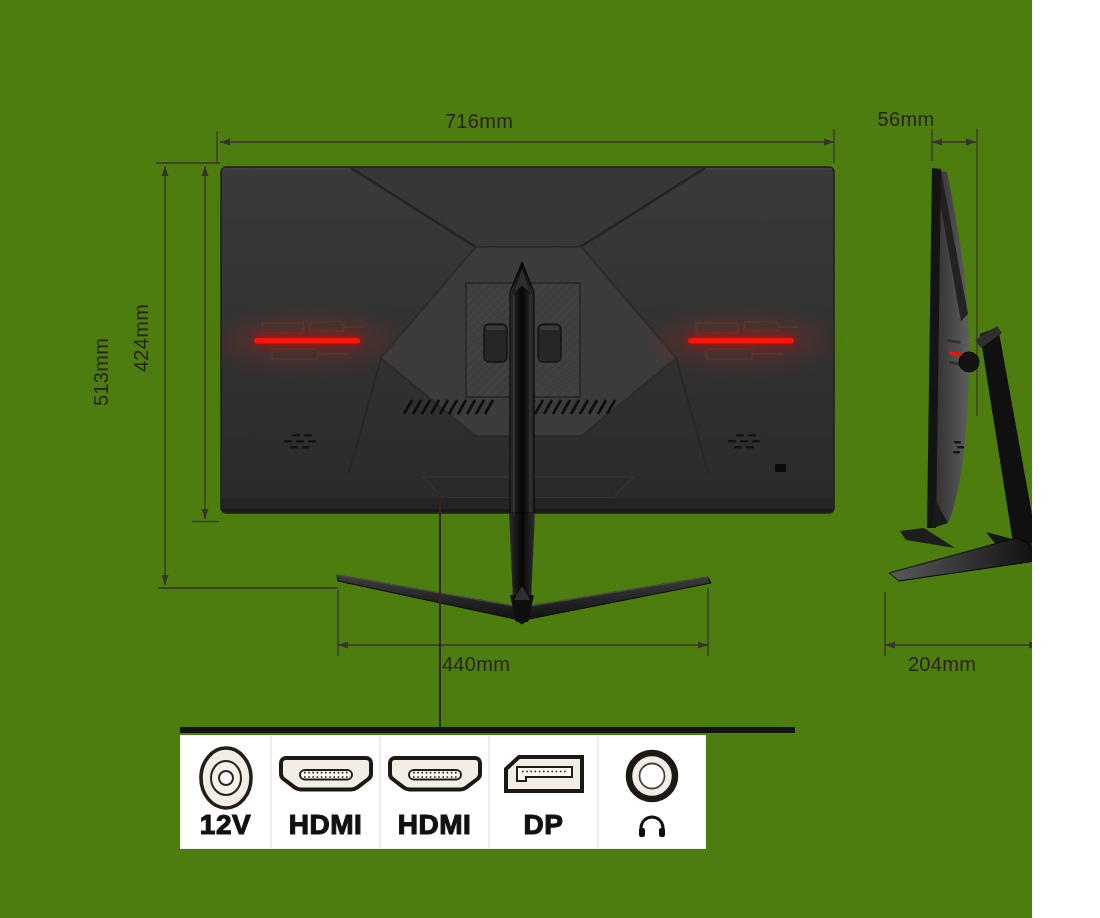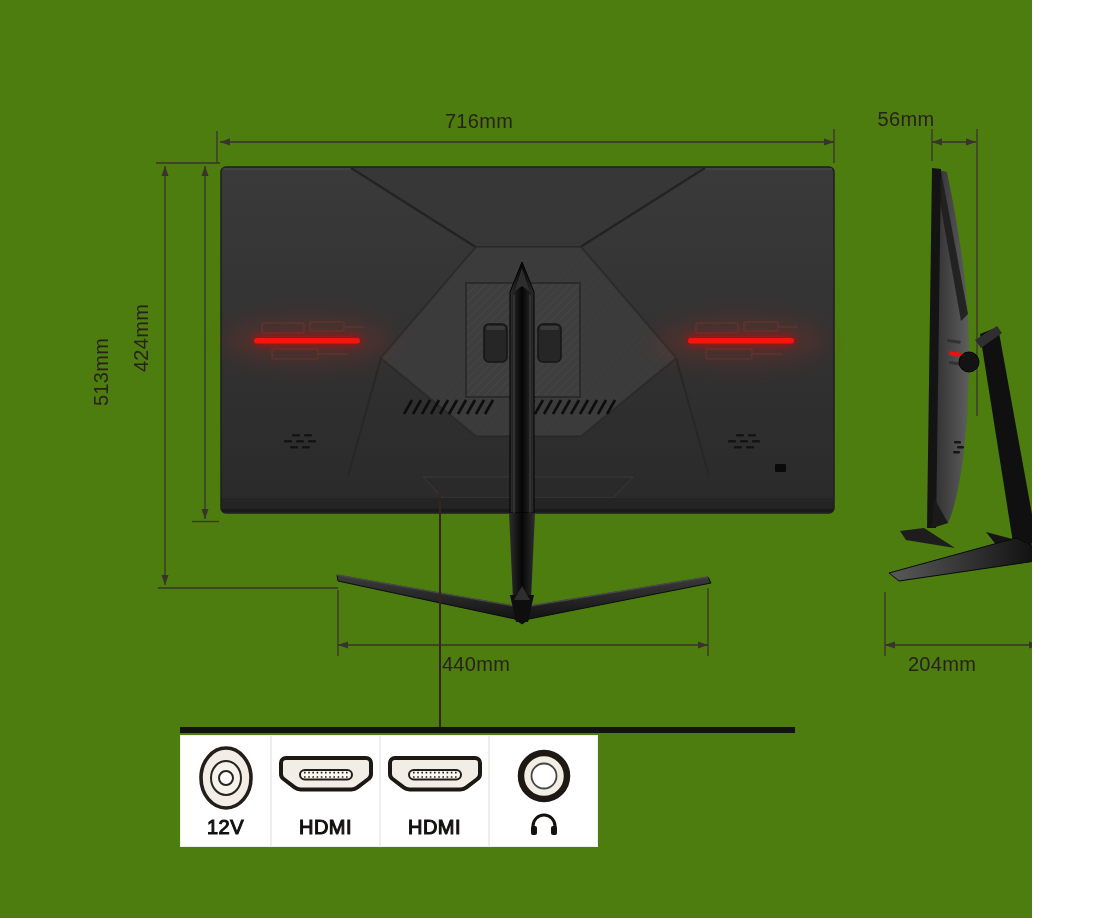--- a/index.html
+++ b/index.html
@@ -10,21 +10,21 @@
              white-space:nowrap;letter-spacing:0.3px;}
   .dim-label.vert{transform:translate(-50%,-50%) rotate(-90deg);}
   
   #ports-bar{position:absolute;left:180px;top:727px;width:615px;height:6px;background:#131313;}
   #ports-strip{position:absolute;left:180px;top:735px;width:615px;height:106px;
                display:grid;grid-template-columns:91px 109px 109px 109px 108px 89px;}
   .port-cell{background:#ffffff;box-shadow:inset 0 0 0 1px #f0eeec;
              display:flex;flex-direction:column;align-items:center;
              justify-content:space-between;padding:10px 0 10px;}
   .port-icon-slot{flex:0 0 auto;display:flex;align-items:center;justify-content:center;height:66px;}
-  .port-label{font-size:20px;font-weight:normal;color:#131010;letter-spacing:0.5px;
+  .port-label{font-size:28px;font-weight:bold;color:#131010;letter-spacing:0.5px;
               -webkit-text-stroke:1.1px #131010;line-height:1;}
 </style>
 </head>
 <body>
 
 <div id="stage">
 
   <svg width="1100" height="918" viewBox="0 0 1100 918">
     <defs>
       <linearGradient id="bodyGrad" x1="0" y1="0" x2="0" y2="1">
@@ -268,20 +268,30 @@
         <svg width="98" height="66" viewBox="0 0 98 66">
           <path d="M9,13 h80 c2.8,0 5,2.2 5,5 v11 c0,2 -1,3.8 -2.6,5 l-11,8.4 c-1.7,1.3 -3.8,2 -6,2 H23.6 c-2.2,0 -4.3,-0.7 -6,-2 l-11,-8.4 C5,32.8 4,31 4,29 V18 c0,-2.8 2.2,-5 5,-5 z" fill="#f2eee6" stroke="#1d1814" stroke-width="4"></path>
           <rect x="23" y="25" width="52" height="9.5" rx="4.7" fill="#faf7f1" stroke="#241e1a" stroke-width="2"></rect>
           <line x1="27" y1="27.6" x2="71" y2="27.6" stroke="#241e1a" stroke-width="1.6" stroke-dasharray="1.6 2.6"></line>
           <line x1="27" y1="32" x2="71" y2="32" stroke="#241e1a" stroke-width="1.6" stroke-dasharray="1.6 2.6"></line>
         </svg>
       </span>
       <span class="port-label">HDMI</span>
     </div>
 
+    <div class="port-cell">
+      <span class="port-icon-slot">
+        <svg width="96" height="66" viewBox="0 0 96 66">
+          <path d="M10,24 L23,12 H86 V46 H10 Z" fill="#f2eee6" stroke="#1d1814" stroke-width="4"></path>
+          <path d="M21,22 h55 v10 h-46 v4 h-9 z" fill="#faf7f1" stroke="#241e1a" stroke-width="2"></path>
+          <line x1="26" y1="26.5" x2="72" y2="26.5" stroke="#241e1a" stroke-width="1.6" stroke-dasharray="1.6 2.6"></line>
+        </svg>
+      </span>
+      <span class="port-label">DP</span>
+    </div>
 
     <div class="port-cell">
       <span class="port-icon-slot">
         <svg width="64" height="64" viewBox="0 0 64 64">
           <circle cx="32" cy="30" r="23" fill="#f2eee6" stroke="#1d1814" stroke-width="6.5"></circle>
           <circle cx="32" cy="30" r="12.5" fill="#ffffff" stroke="#4a443e" stroke-width="1.8"></circle>
         </svg>
       </span>
       <span class="port-icon-slot" style="height:26px;">
         <svg width="30" height="26" viewBox="0 0 30 26">

